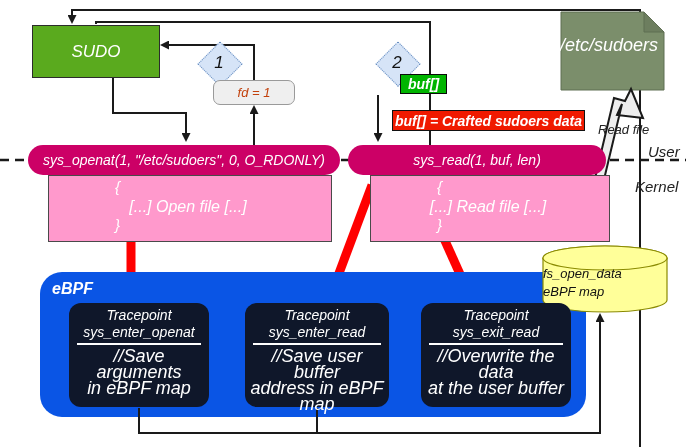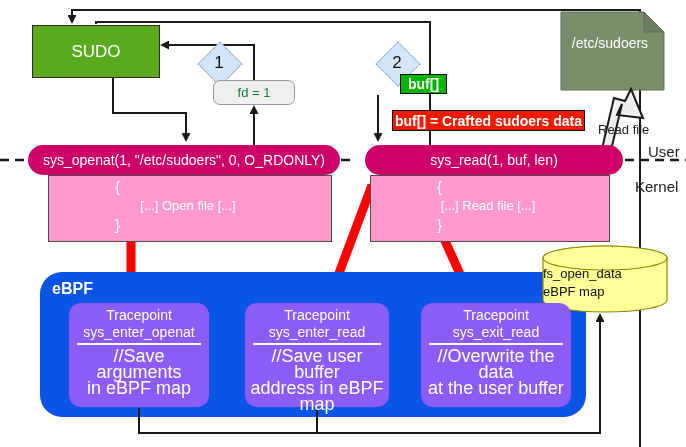--- a/index.html
+++ b/index.html
@@ -1,65 +1,65 @@
 <!DOCTYPE html>
 <html><head>
 <meta charset="utf-8">
 <style>
   html,body{margin:0;padding:0;background:#ffffff;}
   body{font-family:"Liberation Sans",sans-serif;}
-  #stage{position:relative;width:686px;height:447px;overflow:hidden;background:#fff;}
+  #stage{position:relative;width:686px;height:447px;overflow:hidden;background:#fff;font-style:italic;}
   #svg-layer{position:absolute;left:0;top:0;width:686px;height:447px;}
 
   .node{position:absolute;box-sizing:border-box;display:flex;flex-direction:column;
         align-items:center;justify-content:center;text-align:center;}
 
   
   #sudo-process{left:32px;top:25px;width:128px;height:53px;background:#5AAA1E;
       border:1px solid #2c2c2c;color:#fff;font-size:17px;line-height:20px;font-weight:400;}
 
   
   #fd-box{left:213px;top:80px;width:82px;height:25px;background:#efefef;
-      border:1px solid #9a9a9a;border-radius:7px;color:#15803d;font-size:13px;}
+      border:1px solid #9a9a9a;border-radius:7px;color:#c2410c;font-size:13px;}
 
   
   #buf-label{left:355px;top:74px;width:47px;height:20px;background:#00B400;
       border:1px solid #0a0a0a;color:#fff;font-size:14px;font-weight:bold;margin-left:45px;}
 
   
   #crafted-label{left:392px;top:110px;width:193px;height:21px;background:#F01A00;
       border:1px solid #111;color:#fff;font-size:14px;font-weight:bold;}
 
   
   .syscall-cap{position:absolute;display:flex;align-items:center;justify-content:center;
       background:#CC0066;color:#fff;border-radius:16px;font-size:14px;box-sizing:border-box;}
   #sys-openat-cap{left:28px;top:145px;width:312px;height:30px;}
-  #sys-read-cap{left:365px;top:145px;width:258px;height:30px;}
+  #sys-read-cap{left:348px;top:145px;width:258px;height:30px;}
 
   
   .syscall-body{position:absolute;background:#FF99CC;border:1px solid #4a4a4a;box-sizing:border-box;}
   #sys-openat-body{left:48px;top:175px;width:284px;height:67px;}
   #sys-read-body{left:370px;top:175px;width:240px;height:67px;}
   .body-brace{position:absolute;color:#fff;font-size:15px;left:66px;}
   .body-brace.open{top:2px;}
   .body-brace.close{top:40px;}
-  .body-text{position:absolute;left:0;right:4px;top:22px;text-align:center;color:#fff;font-size:13px;}
+  .body-text{position:absolute;left:0;right:4px;top:22px;text-align:center;color:#fff;font-size:16px;}
 
   
   #sudoers-file-label{position:absolute;left:560px;top:35px;width:100px;
-      color:#fff;font-size:14px;text-align:center;}
+      color:#fff;font-size:18px;text-align:left;}
 
   
   #user-label{position:absolute;left:640px;top:143px;color:#222;font-size:15px;margin-left:8px;}
   #kernel-label{position:absolute;left:635px;top:178px;color:#222;font-size:15px;}
   #readfile-label{position:absolute;left:598px;top:122px;color:#222;font-size:13px;}
   #ebpf-title{position:absolute;left:52px;top:280px;color:#fff;font-size:16px;font-weight:bold;}
 
   
-  .tracepoint{position:absolute;background:#8b5cf6;border-radius:12px;color:#fff;
+  .tracepoint{position:absolute;background:#0f172a;border-radius:12px;color:#fff;
       box-sizing:border-box;padding-top:4px;}
   .tp-head{text-align:center;font-size:14px;line-height:17px;padding:0 4px;}
   .tp-rule{height:2px;background:#fff;margin:2px 8px 3px 8px;}
   .tp-body{text-align:center;font-size:18px;line-height:16px;padding:0 5px;}
   #tp-openat{left:69px;top:303px;width:140px;height:104px;}
   #tp-enter-read{left:245px;top:303px;width:144px;height:104px;}
   #tp-exit-read{left:421px;top:303px;width:150px;height:104px;}
   #ebpf-map-text{position:absolute;left:543px;top:265px;width:124px;
       text-align:left;color:#111;font-size:13px;line-height:18px;}
 

